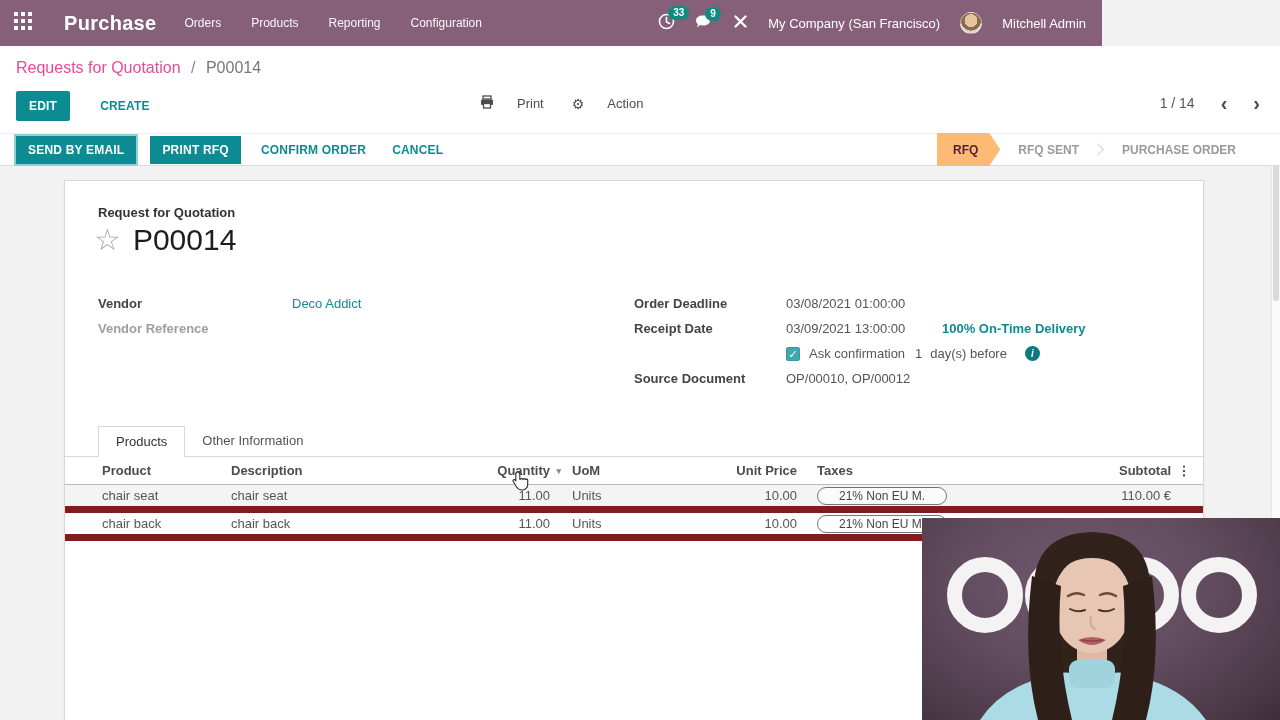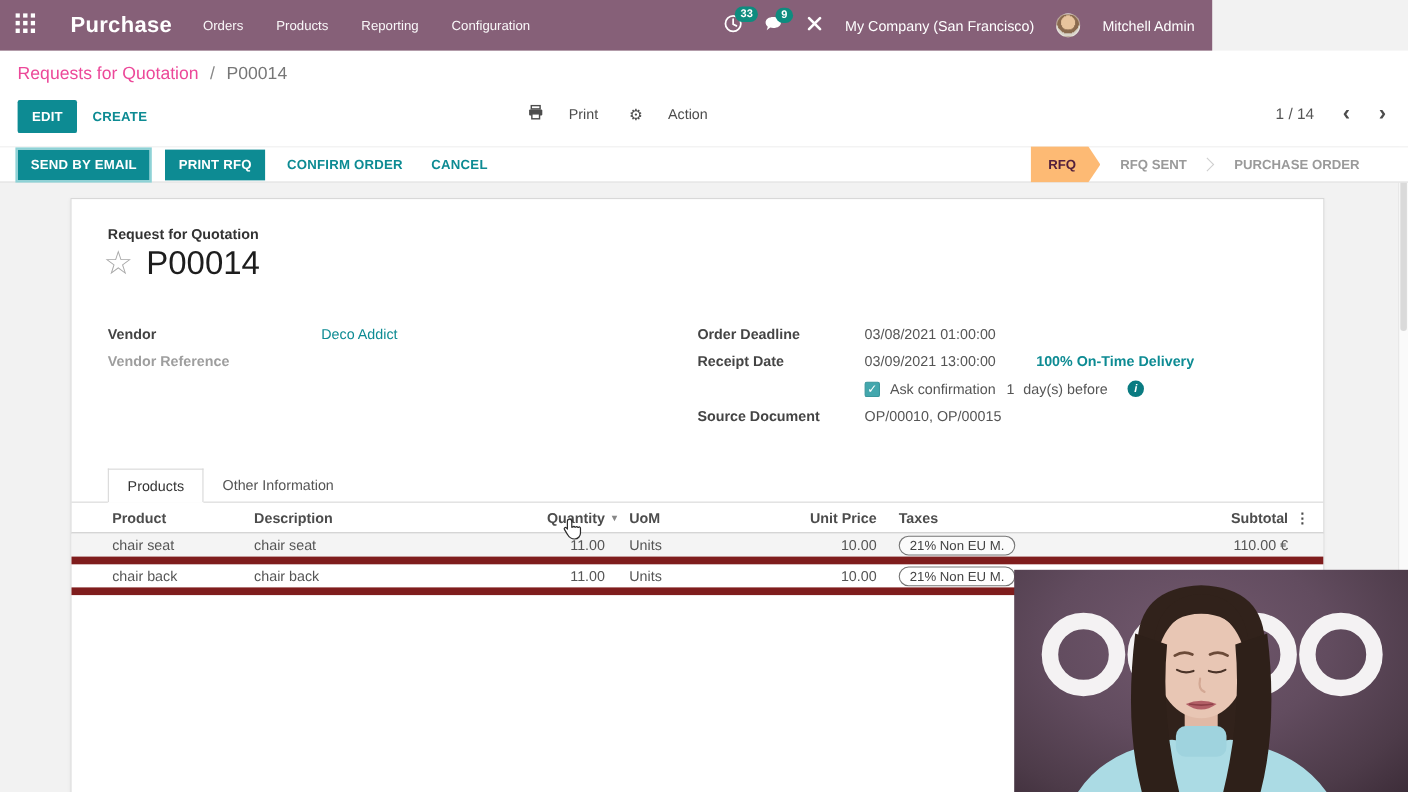--- a/index.html
+++ b/index.html
@@ -21,21 +21,21 @@
             background:radial-gradient(circle at 50% 38%, #e8c49d 0 40%, #8a6a4e 41% 62%, #d9d3c8 63%); 
             border:1px solid rgba(255,255,255,.4); }
   .company-name, .user-name { white-space:nowrap; }
 
   
   .control-panel { position:absolute; top:46px; left:0; width:1280px; height:87px; background:#fff; z-index:15; }
   .breadcrumb { position:absolute; left:16px; top:13px; font-size:16px; }
   .breadcrumb .bc-parent { color:#ec4899; cursor:pointer; }
   .breadcrumb .bc-sep { color:#888; margin:0 6px; }
   .breadcrumb .bc-current { color:#777; }
-  .cp-buttons { position:absolute; left:16px; top:45px; display:flex; align-items:center; gap:10px; }
+  .cp-buttons { position:absolute; left:16px; top:45px; display:flex; align-items:center; gap:26px; }
   .btn { font-size:12px; font-weight:bold; letter-spacing:.2px; cursor:pointer; border:none; }
   .btn-primary { background:#0d8b93; color:#fff; padding:8px 13px; border-radius:2px; }
   .btn-link { background:none; color:#0d8b93; padding:8px 4px; }
   .cp-center { position:absolute; left:480px; top:49px; display:flex; gap:28px; font-size:13px; color:#4c4c4c; }
   .cp-tool { display:flex; align-items:center; gap:23px; cursor:pointer; }
   .gear-glyph { font-size:14px; line-height:1; }
   .pager { position:absolute; right:20px; top:49px; display:flex; align-items:center; gap:26px; color:#555; font-size:14px; }
   .pager .chev { font-size:20px; font-weight:bold; line-height:14px; cursor:pointer; color:#4c4c4c; }
 
   
@@ -93,21 +93,21 @@
   .t-head { font-weight:bold; color:#4c4c4c; border-bottom:1px solid #b9b9b9; cursor:pointer; }
   .t-row.shaded { background:#f4f4f4; }
   .c-prod { width:129px; } .c-desc { width:254px; }
   .c-qty { width:65px; text-align:right; }
   .c-caret { width:11px; font-size:9px; color:#888; text-align:right; line-height:28px; }
   .c-uom { width:60px; padding-left:11px; }
   .c-price { width:176px; text-align:right; }
   .c-tax { width:148px; margin-left:20px; display:flex; align-items:center; }
   .c-sub { flex:1; text-align:right; }
   .c-dots { width:26px; text-align:center; color:#4c4c4c; font-size:13px; cursor:pointer; }
-  .tax-badge { border:1px solid #767676; border-radius:12px; padding:1px 9px; font-size:12px; color:#444;
+  .tax-badge { border:1px solid #767676; border-radius:12px; padding:1px 21px; font-size:12px; color:#444;
                background:rgba(255,255,255,.6); white-space:nowrap; }
 
   
   .scrollbar { position:absolute; right:0; top:133px; bottom:0; width:9px; background:#fafafa;
                border-left:1px solid #e6e6e6; z-index:10; cursor:pointer; }
   .scroll-arrow { display:block; text-align:center; font-size:6px; color:#808080; padding-top:4px; }
   .scroll-thumb { position:absolute; top:18px; left:1px; width:6px; height:150px; background:#dadada; border-radius:3px; }
 
   
   .video-overlay { position:absolute; left:922px; top:518px; width:358px; height:202px; z-index:50;
@@ -263,21 +263,21 @@
       <div class="frow">
         <span class="flabel-right"></span>
         <span class="checkbox">✓</span>
         <span class="fvalue">Ask confirmation</span>
         <span class="days-num">1</span>
         <span class="fvalue">day(s) before</span>
         <span class="info-icon">i</span>
       </div>
       <div class="frow">
         <span class="flabel-right">Source Document</span>
-        <span class="fvalue">OP/00010, OP/00015</span>
+        <span class="fvalue">OP/00010, OP/00012</span>
       </div>
     </div>
 
     <div class="tabs">
       <div class="tab active">Products</div>
       <div class="tab">Other Information</div>
     </div>
 
     <div class="ptable">
       <div class="t-row t-head">

